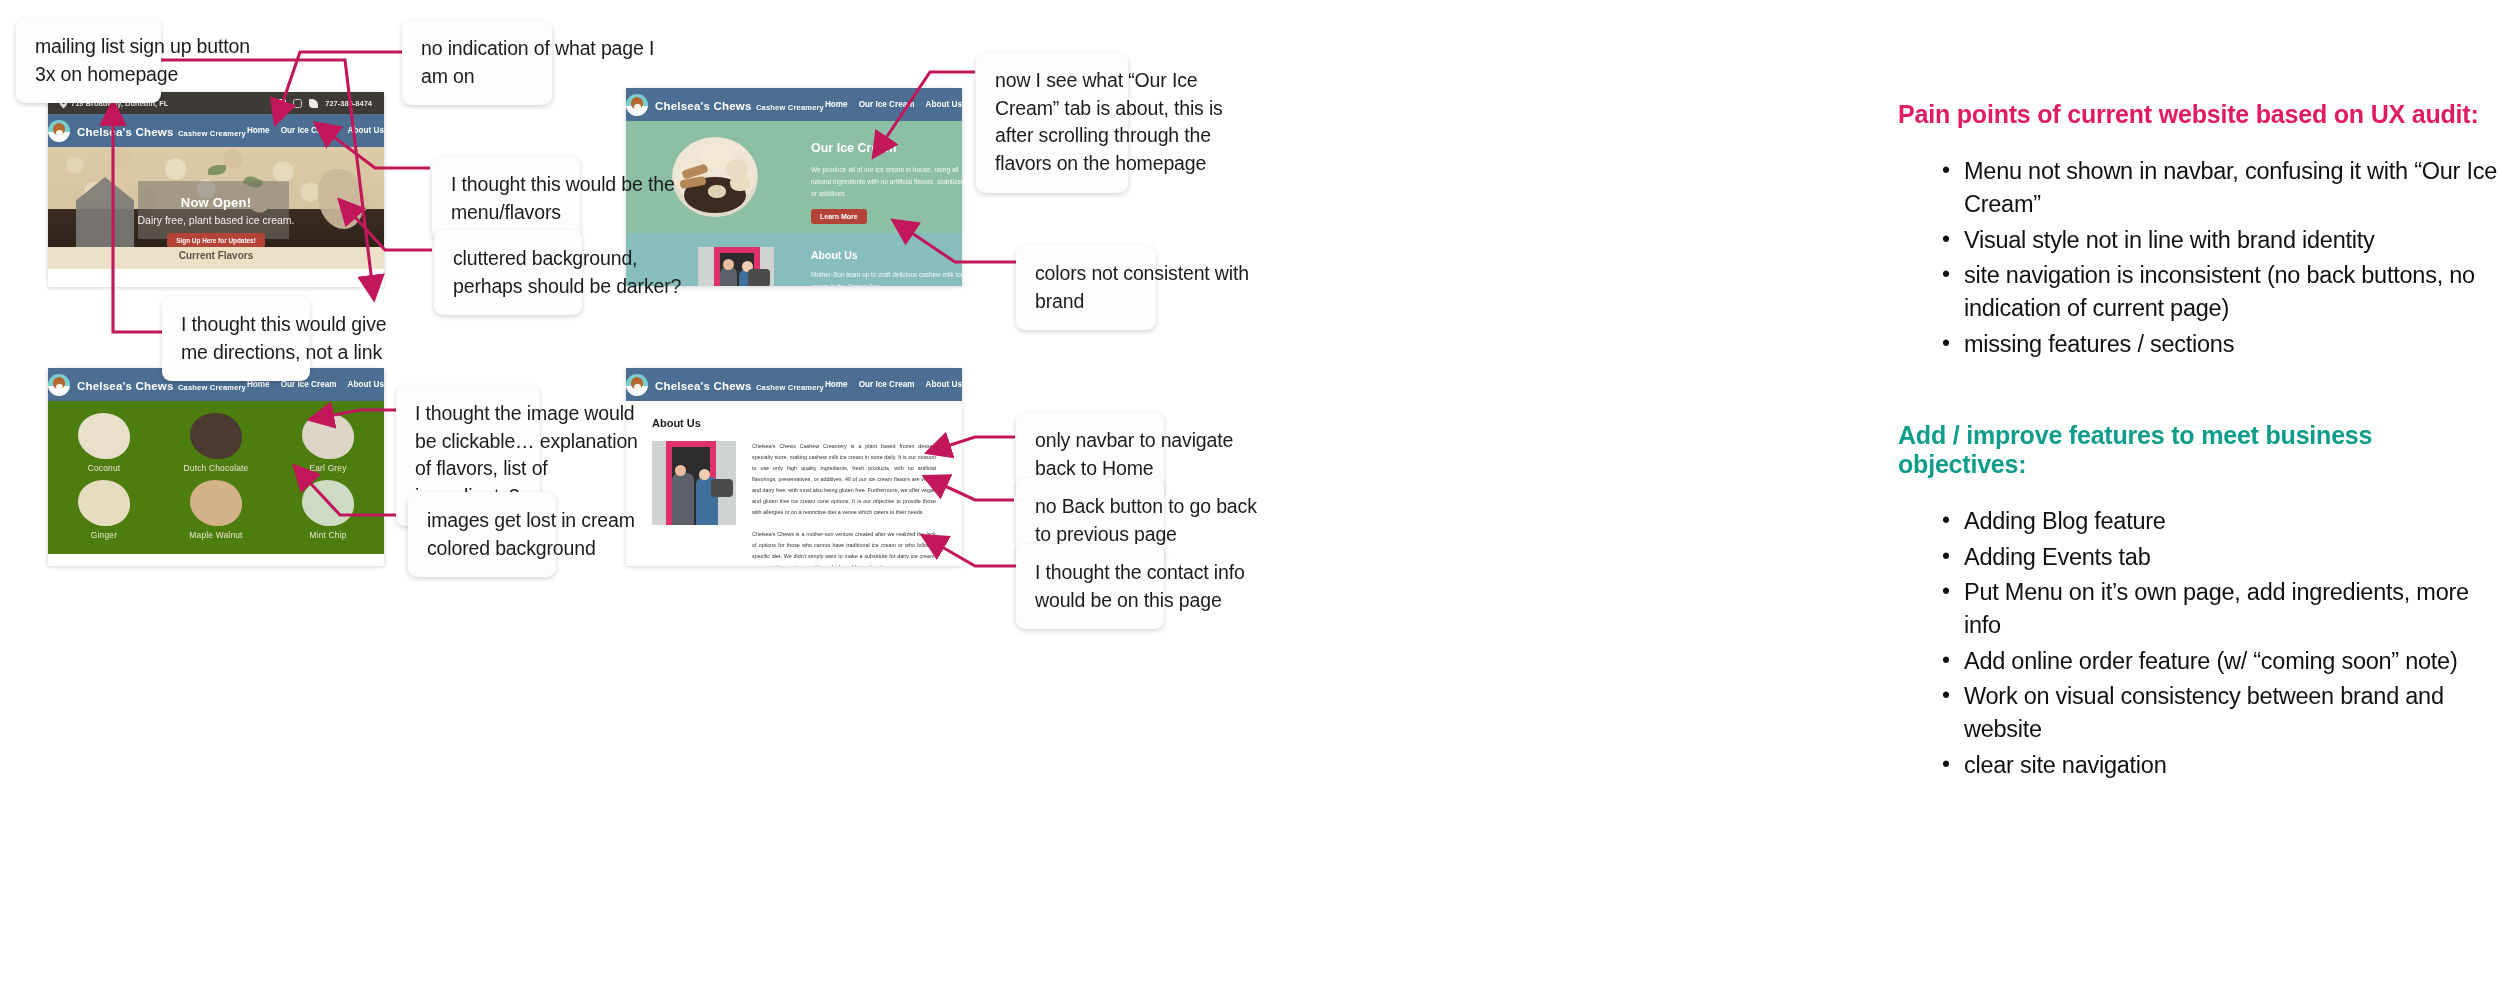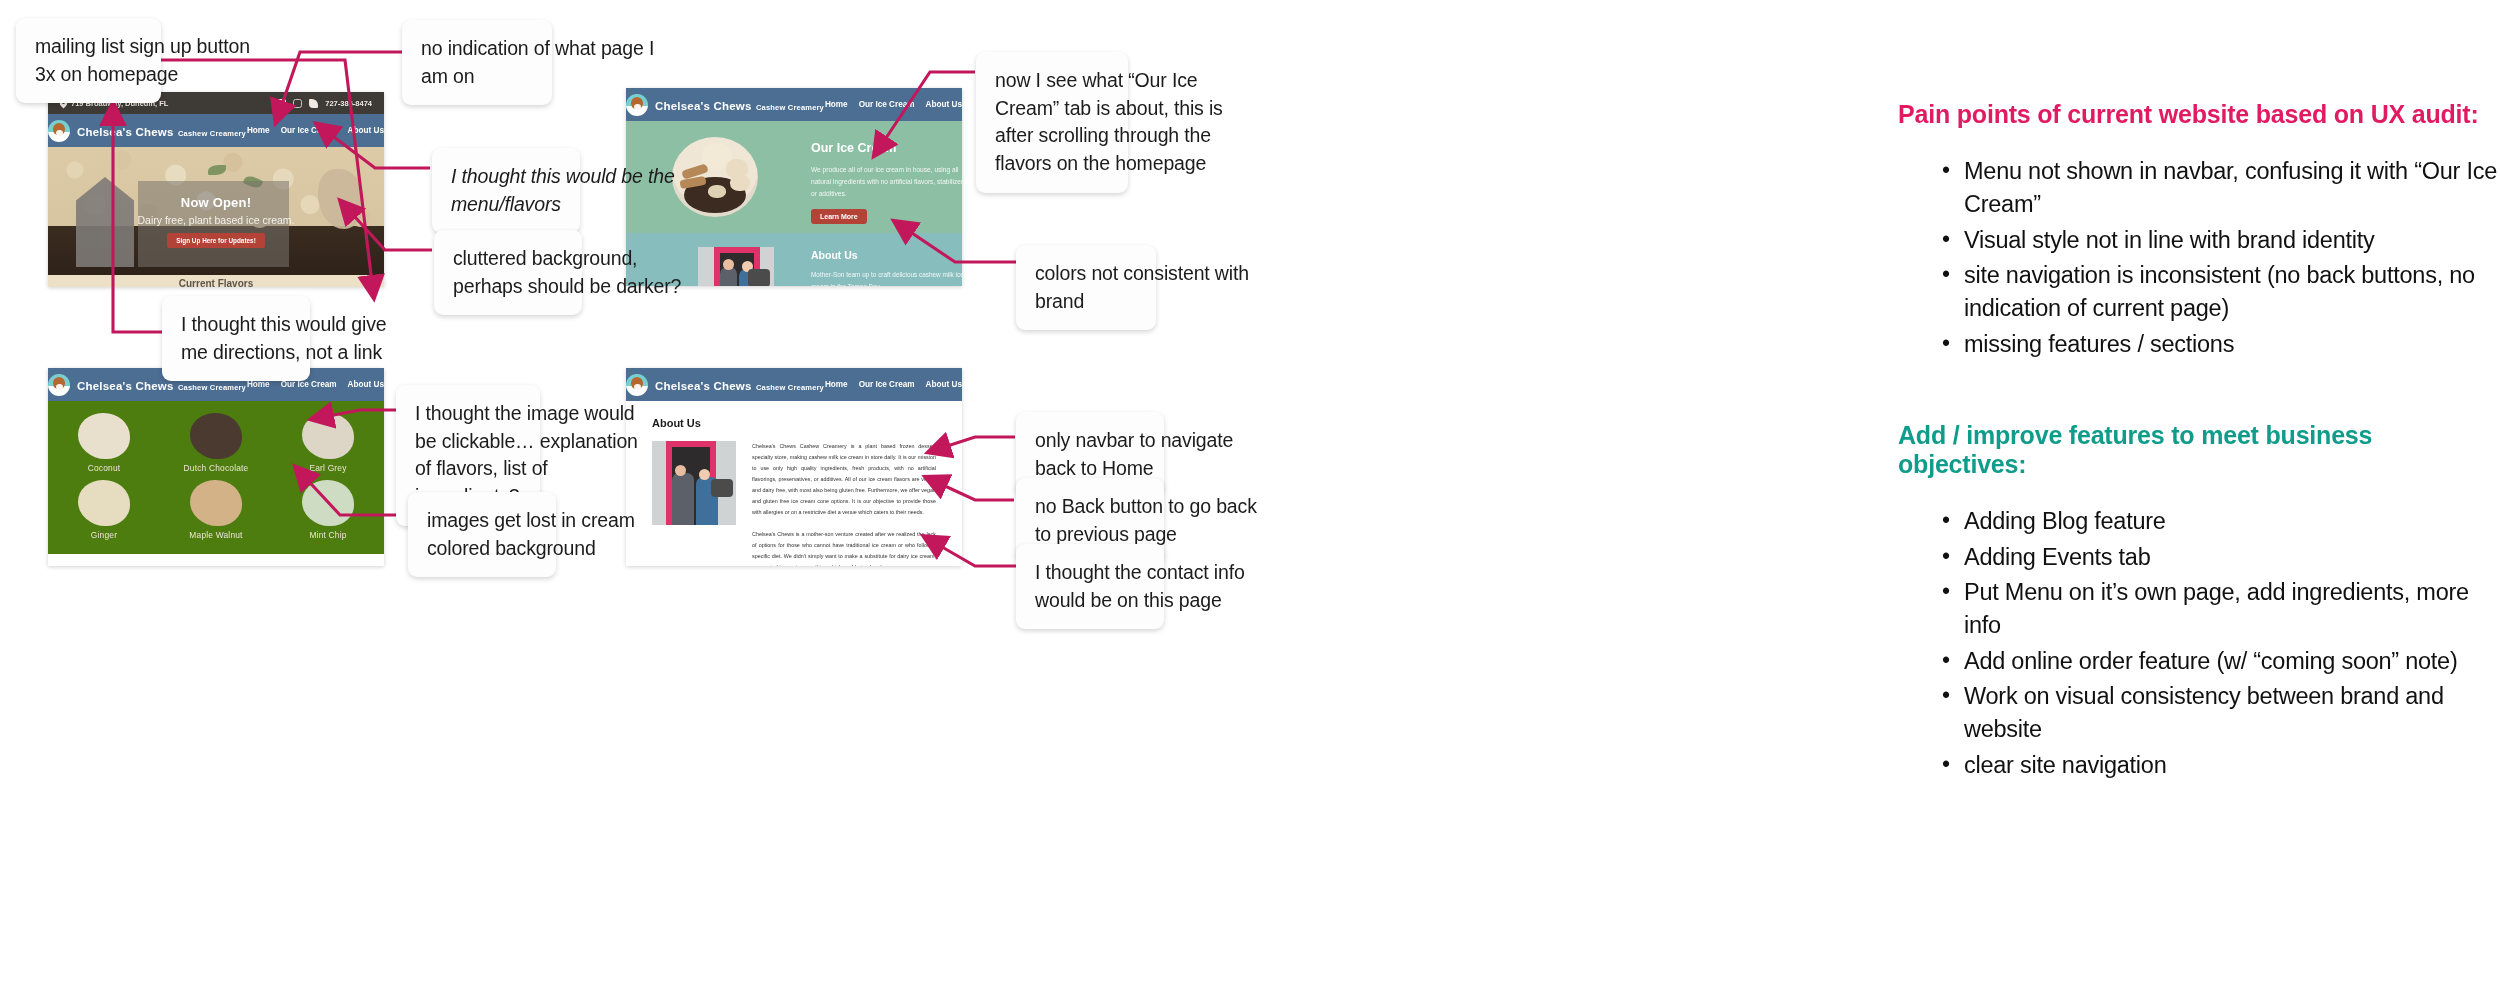--- a/index.html
+++ b/index.html
@@ -84,21 +84,21 @@
     content:""; position:absolute; left:7.5px; top:10px; width:7px; height:6px;
     border-radius: 50%; background:#fdf6ef;
   }
   .brand-txt-1 { color:#ffffff; font-size: 11.5px; font-weight: 700; letter-spacing:.2px; line-height:1.05; }
   .brand-txt-2 { color:#ffffff; font-size: 7.5px; font-weight: 700; letter-spacing:.2px; line-height:1.1; }
   .navlinks { display:flex; align-items:center; gap: 11px; }
   .navlinks a { color:#fff; font-size: 8.2px; font-weight: 700; text-decoration:none; white-space:nowrap; }
 
   
   .hero {
-    position: relative; height: 128px;
+    position: relative; height: 100px;
     background:
       radial-gradient(circle at 8% 18%, #e3d4b4 0 8px, transparent 9px),
       radial-gradient(circle at 22% 10%, #d8c6a3 0 9px, transparent 10px),
       radial-gradient(circle at 38% 22%, #e8dcc0 0 10px, transparent 11px),
       radial-gradient(circle at 55% 12%, #d5c29d 0 9px, transparent 10px),
       radial-gradient(circle at 70% 25%, #e6d8ba 0 10px, transparent 11px),
       radial-gradient(circle at 86% 14%, #dcc9a6 0 9px, transparent 10px),
       radial-gradient(circle at 14% 45%, #e6d9bb 0 10px, transparent 11px),
       radial-gradient(circle at 30% 52%, #d3bf99 0 9px, transparent 10px),
       radial-gradient(circle at 47% 42%, #e9decd 0 9px, transparent 10px),
@@ -424,21 +424,21 @@
   <div class="callout" style="left:16px; top:18px; width:145px;">
     <span>mailing list sign up button</span>
       <span>3x on homepage</span>
   </div>
 
   <div class="callout" style="left:402px; top:20px; width:150px;">
     <span>no indication of what page I</span>
       <span>am on</span>
   </div>
 
-  <div class="callout" style="left:432px; top:148px; width:148px;font-style:italic;">
+  <div class="callout" style="left:432px; top:156px; width:148px;">
     <span>I thought this would be the</span>
       <span>menu/flavors</span>
   </div>
 
   <div class="callout" style="left:434px; top:230px; width:148px;">
     <span>cluttered background,</span>
       <span>perhaps should be darker?</span>
   </div>
 
   <div class="callout" style="left:162px; top:296px; width:148px;">

